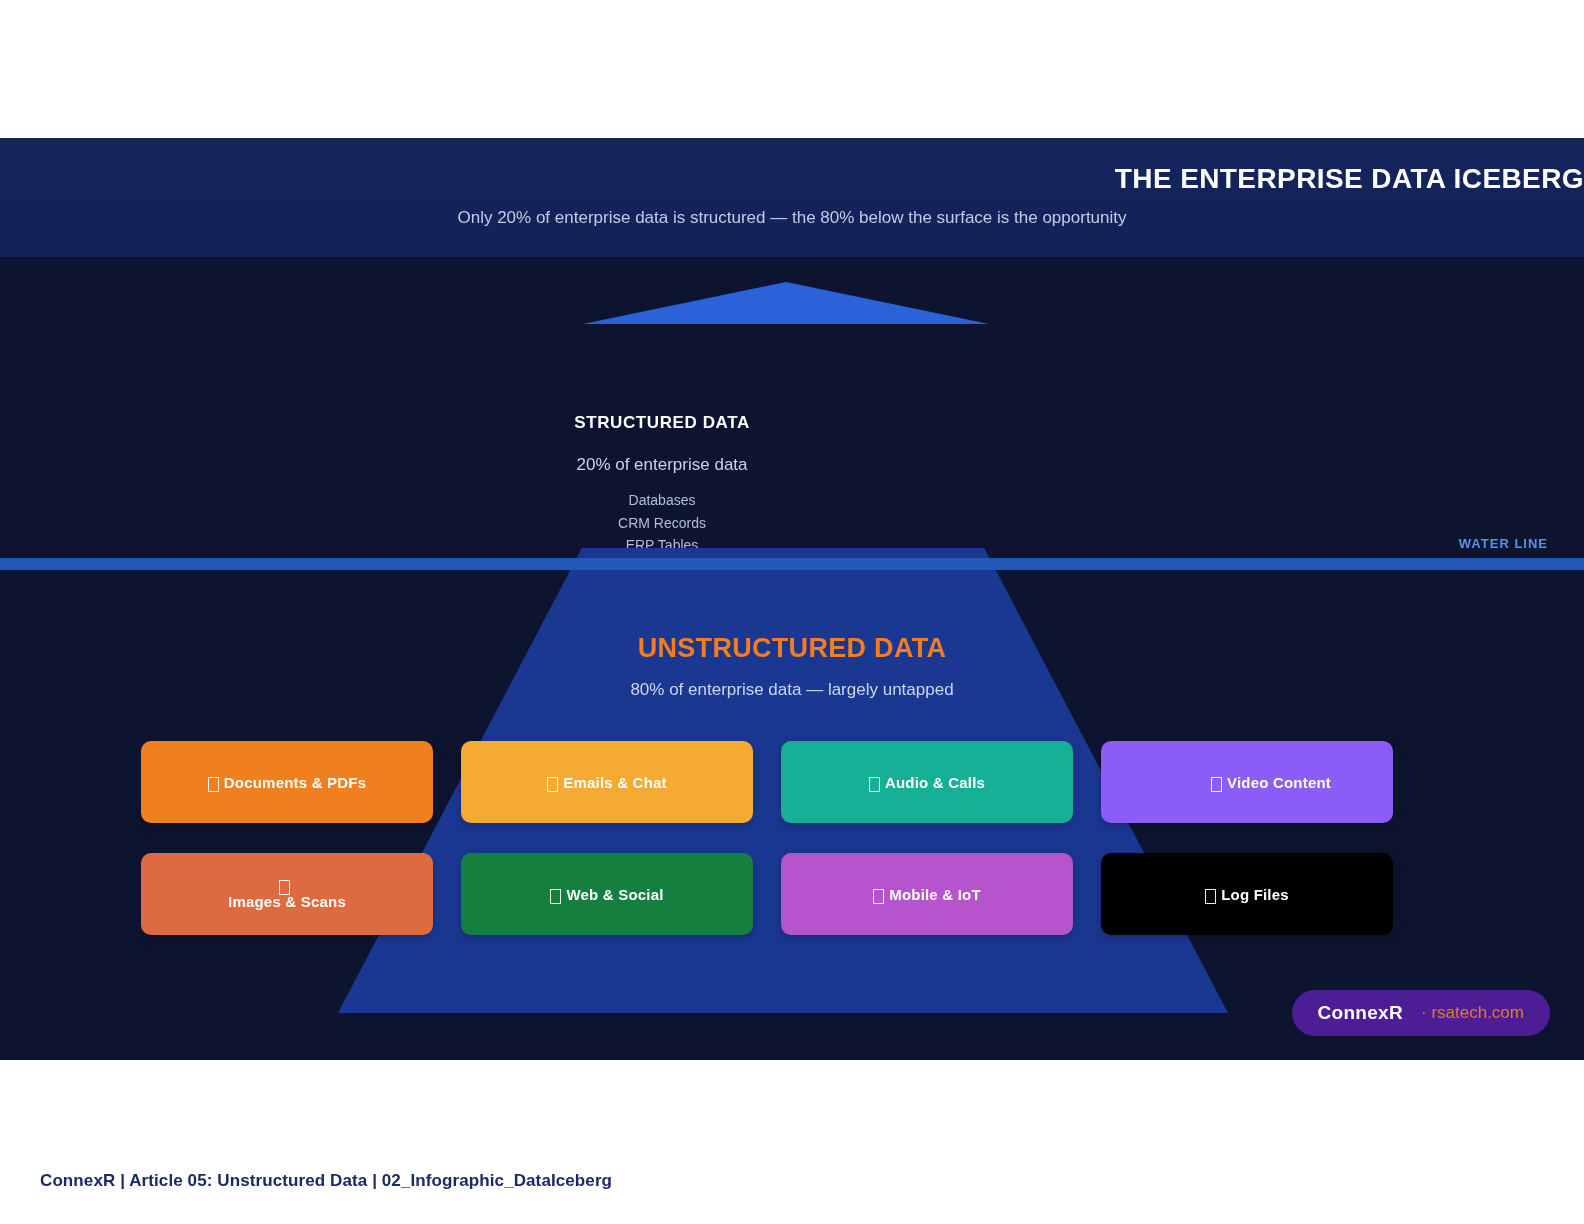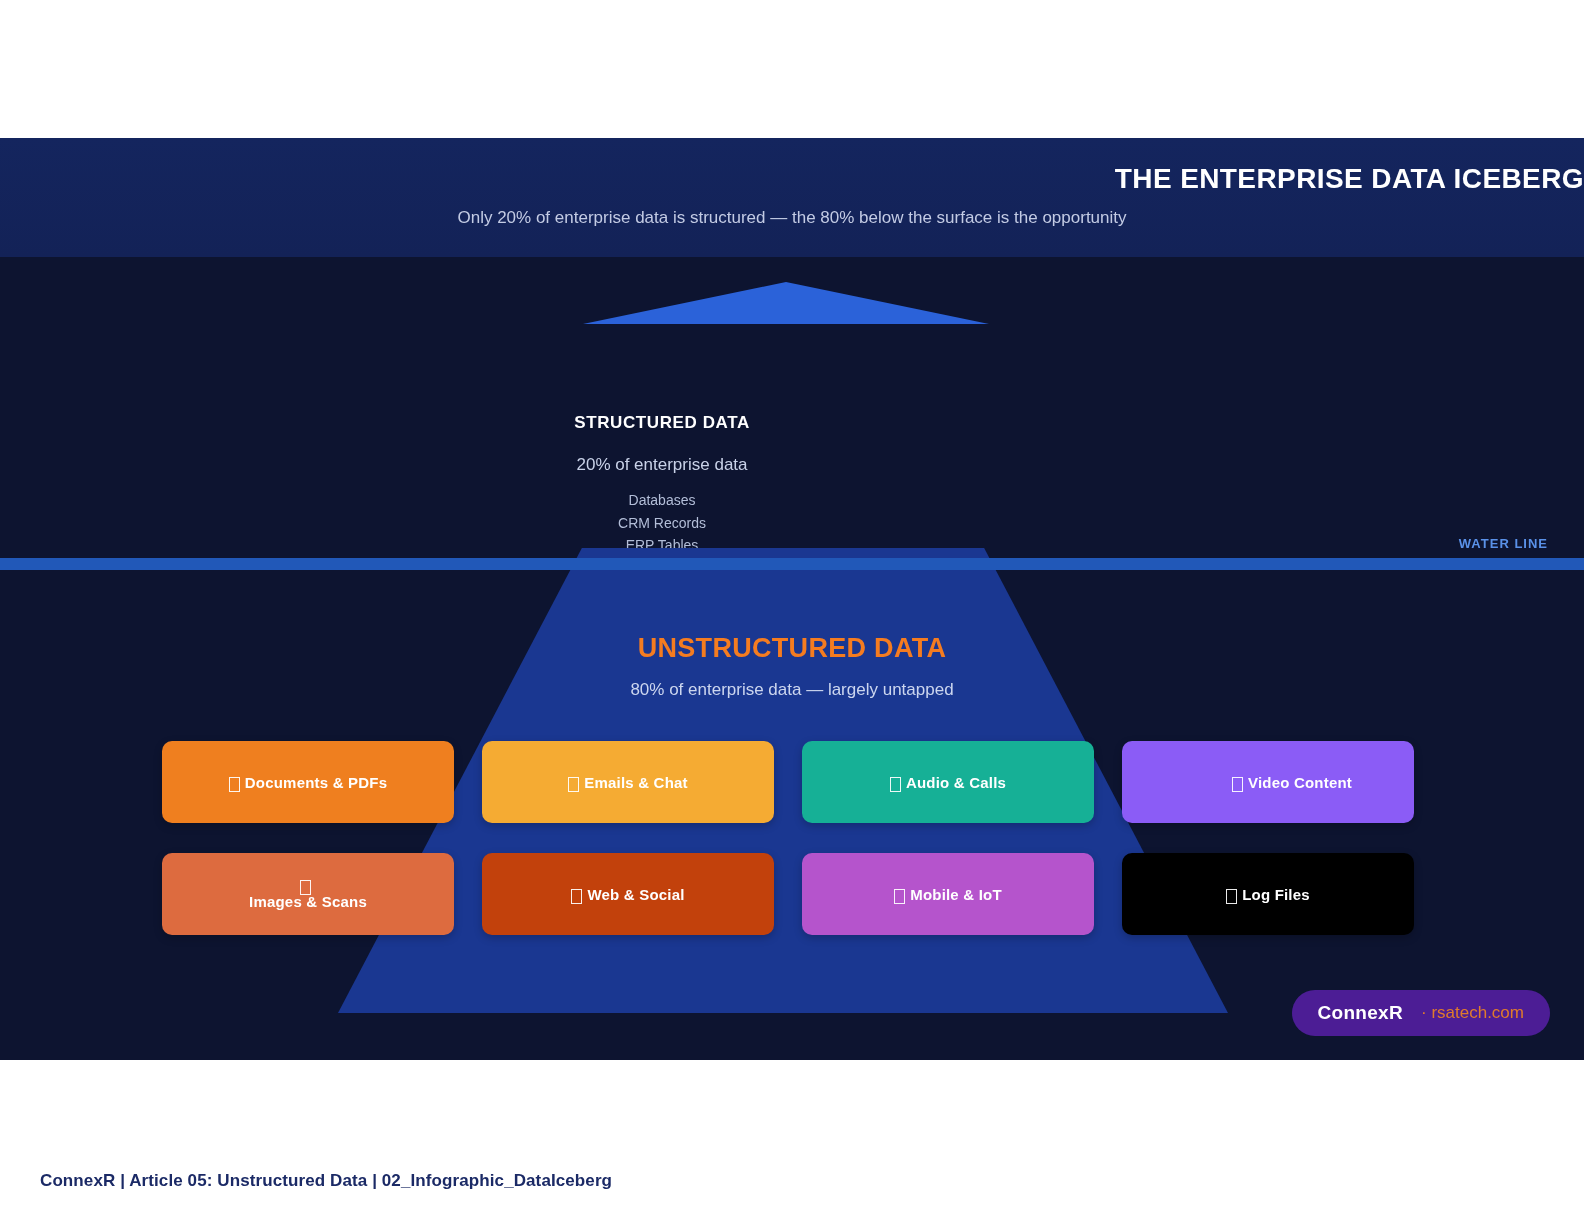--- a/index.html
+++ b/index.html
@@ -105,21 +105,21 @@
   #unstructured-title{
     font-size:27px; font-weight:bold; letter-spacing:.3px;
     color:#f57c20; margin:0 0 16px 0;
   }
   #unstructured-sub{
     font-size:17px; color:#ccd6ef; margin:0;
   }
 
   
   #category-grid{
-    position:absolute; left:162px; top:603px;
+    position:absolute; left:141px; top:603px;
     width:1254px;
     display:grid;
     grid-template-columns:repeat(4, 292px);
     grid-column-gap:28px;
     grid-row-gap:30px;
   }
   .category-card{
     height:82px;
     border-radius:10px;
     display:flex; align-items:center; justify-content:center;
@@ -210,21 +210,21 @@
       <span>Audio &amp; Calls</span>
     </div>
     <div class="category-card" style="background: #8b5cf6; padding-left: 48px;">
       <span class="card-icon"></span>
       <span>Video Content</span>
     </div>
     <div class="category-card" style="background: rgb(221, 107, 63); flex-direction: column;">
       <span class="card-icon"></span>
       <span>Images &amp; Scans</span>
     </div>
-    <div class="category-card" style="background: #c2410c;">
+    <div class="category-card" style="background: #15803d;">
       <span class="card-icon"></span>
       <span>Web &amp; Social</span>
     </div>
     <div class="category-card" style="background: rgb(181, 84, 204);">
       <span class="card-icon"></span>
       <span>Mobile &amp; IoT</span>
     </div>
     <div class="category-card" style="background: #000000;">
       <span class="card-icon"></span>
       <span>Log Files</span>

